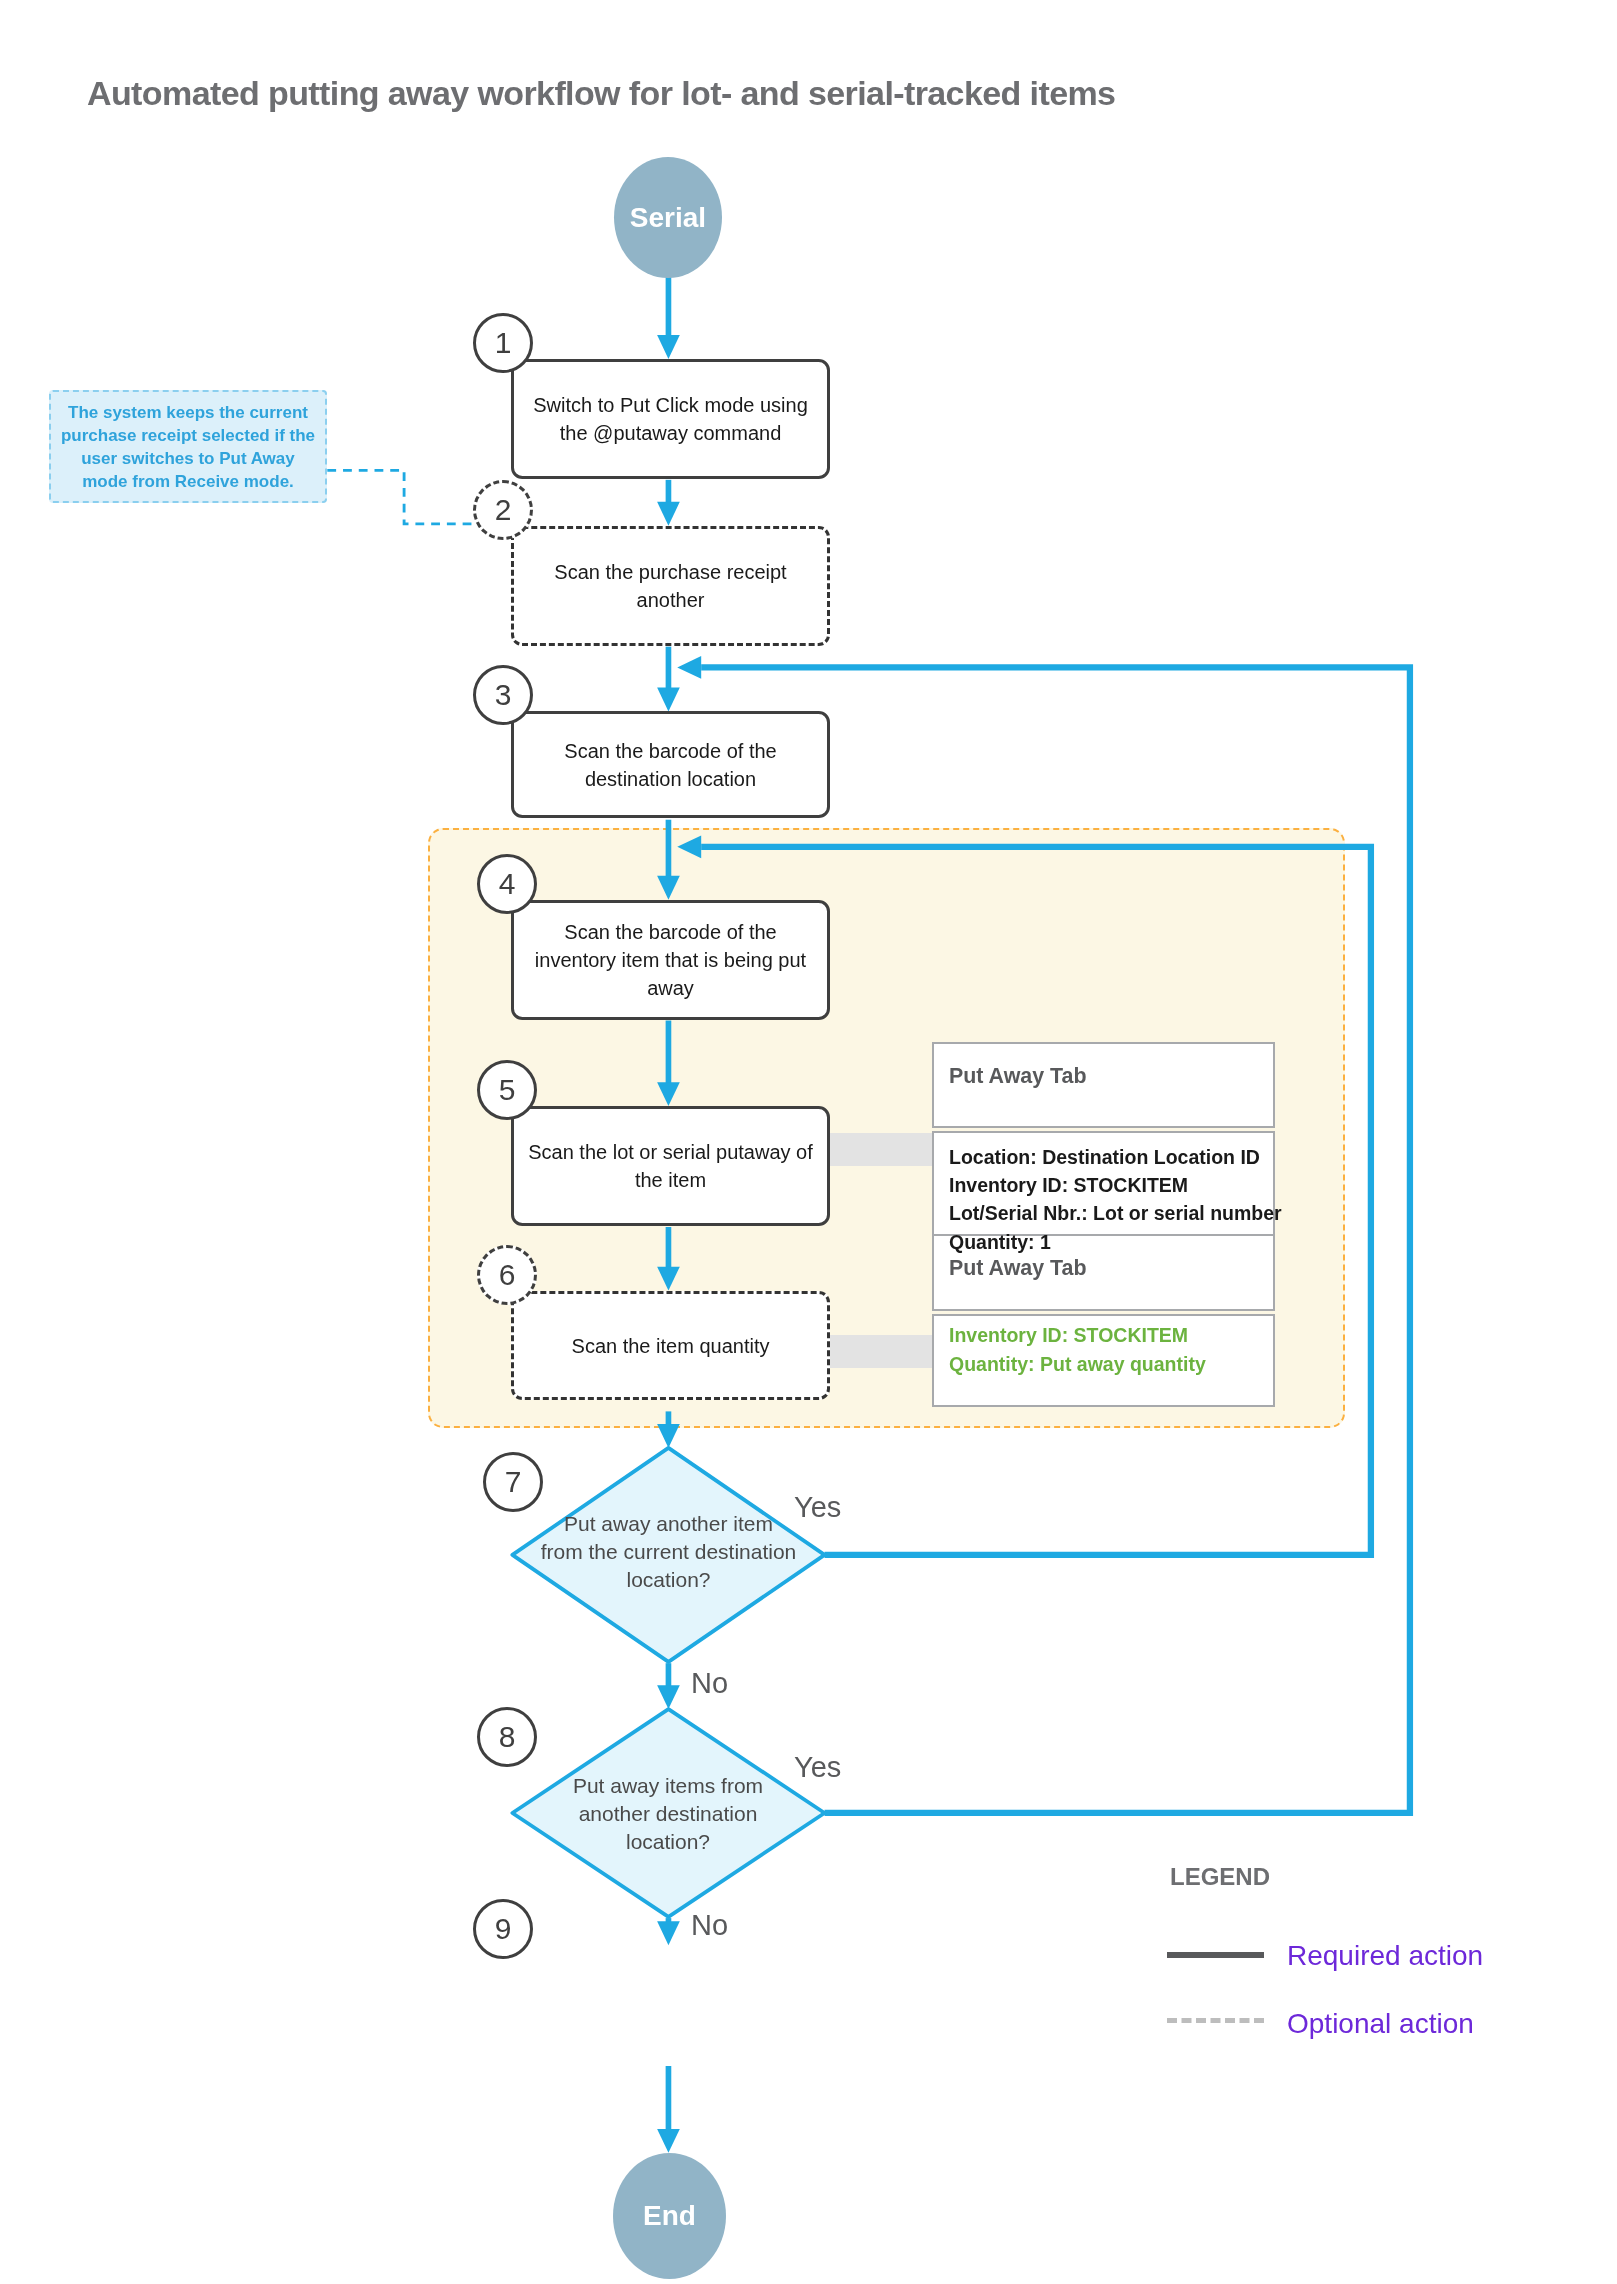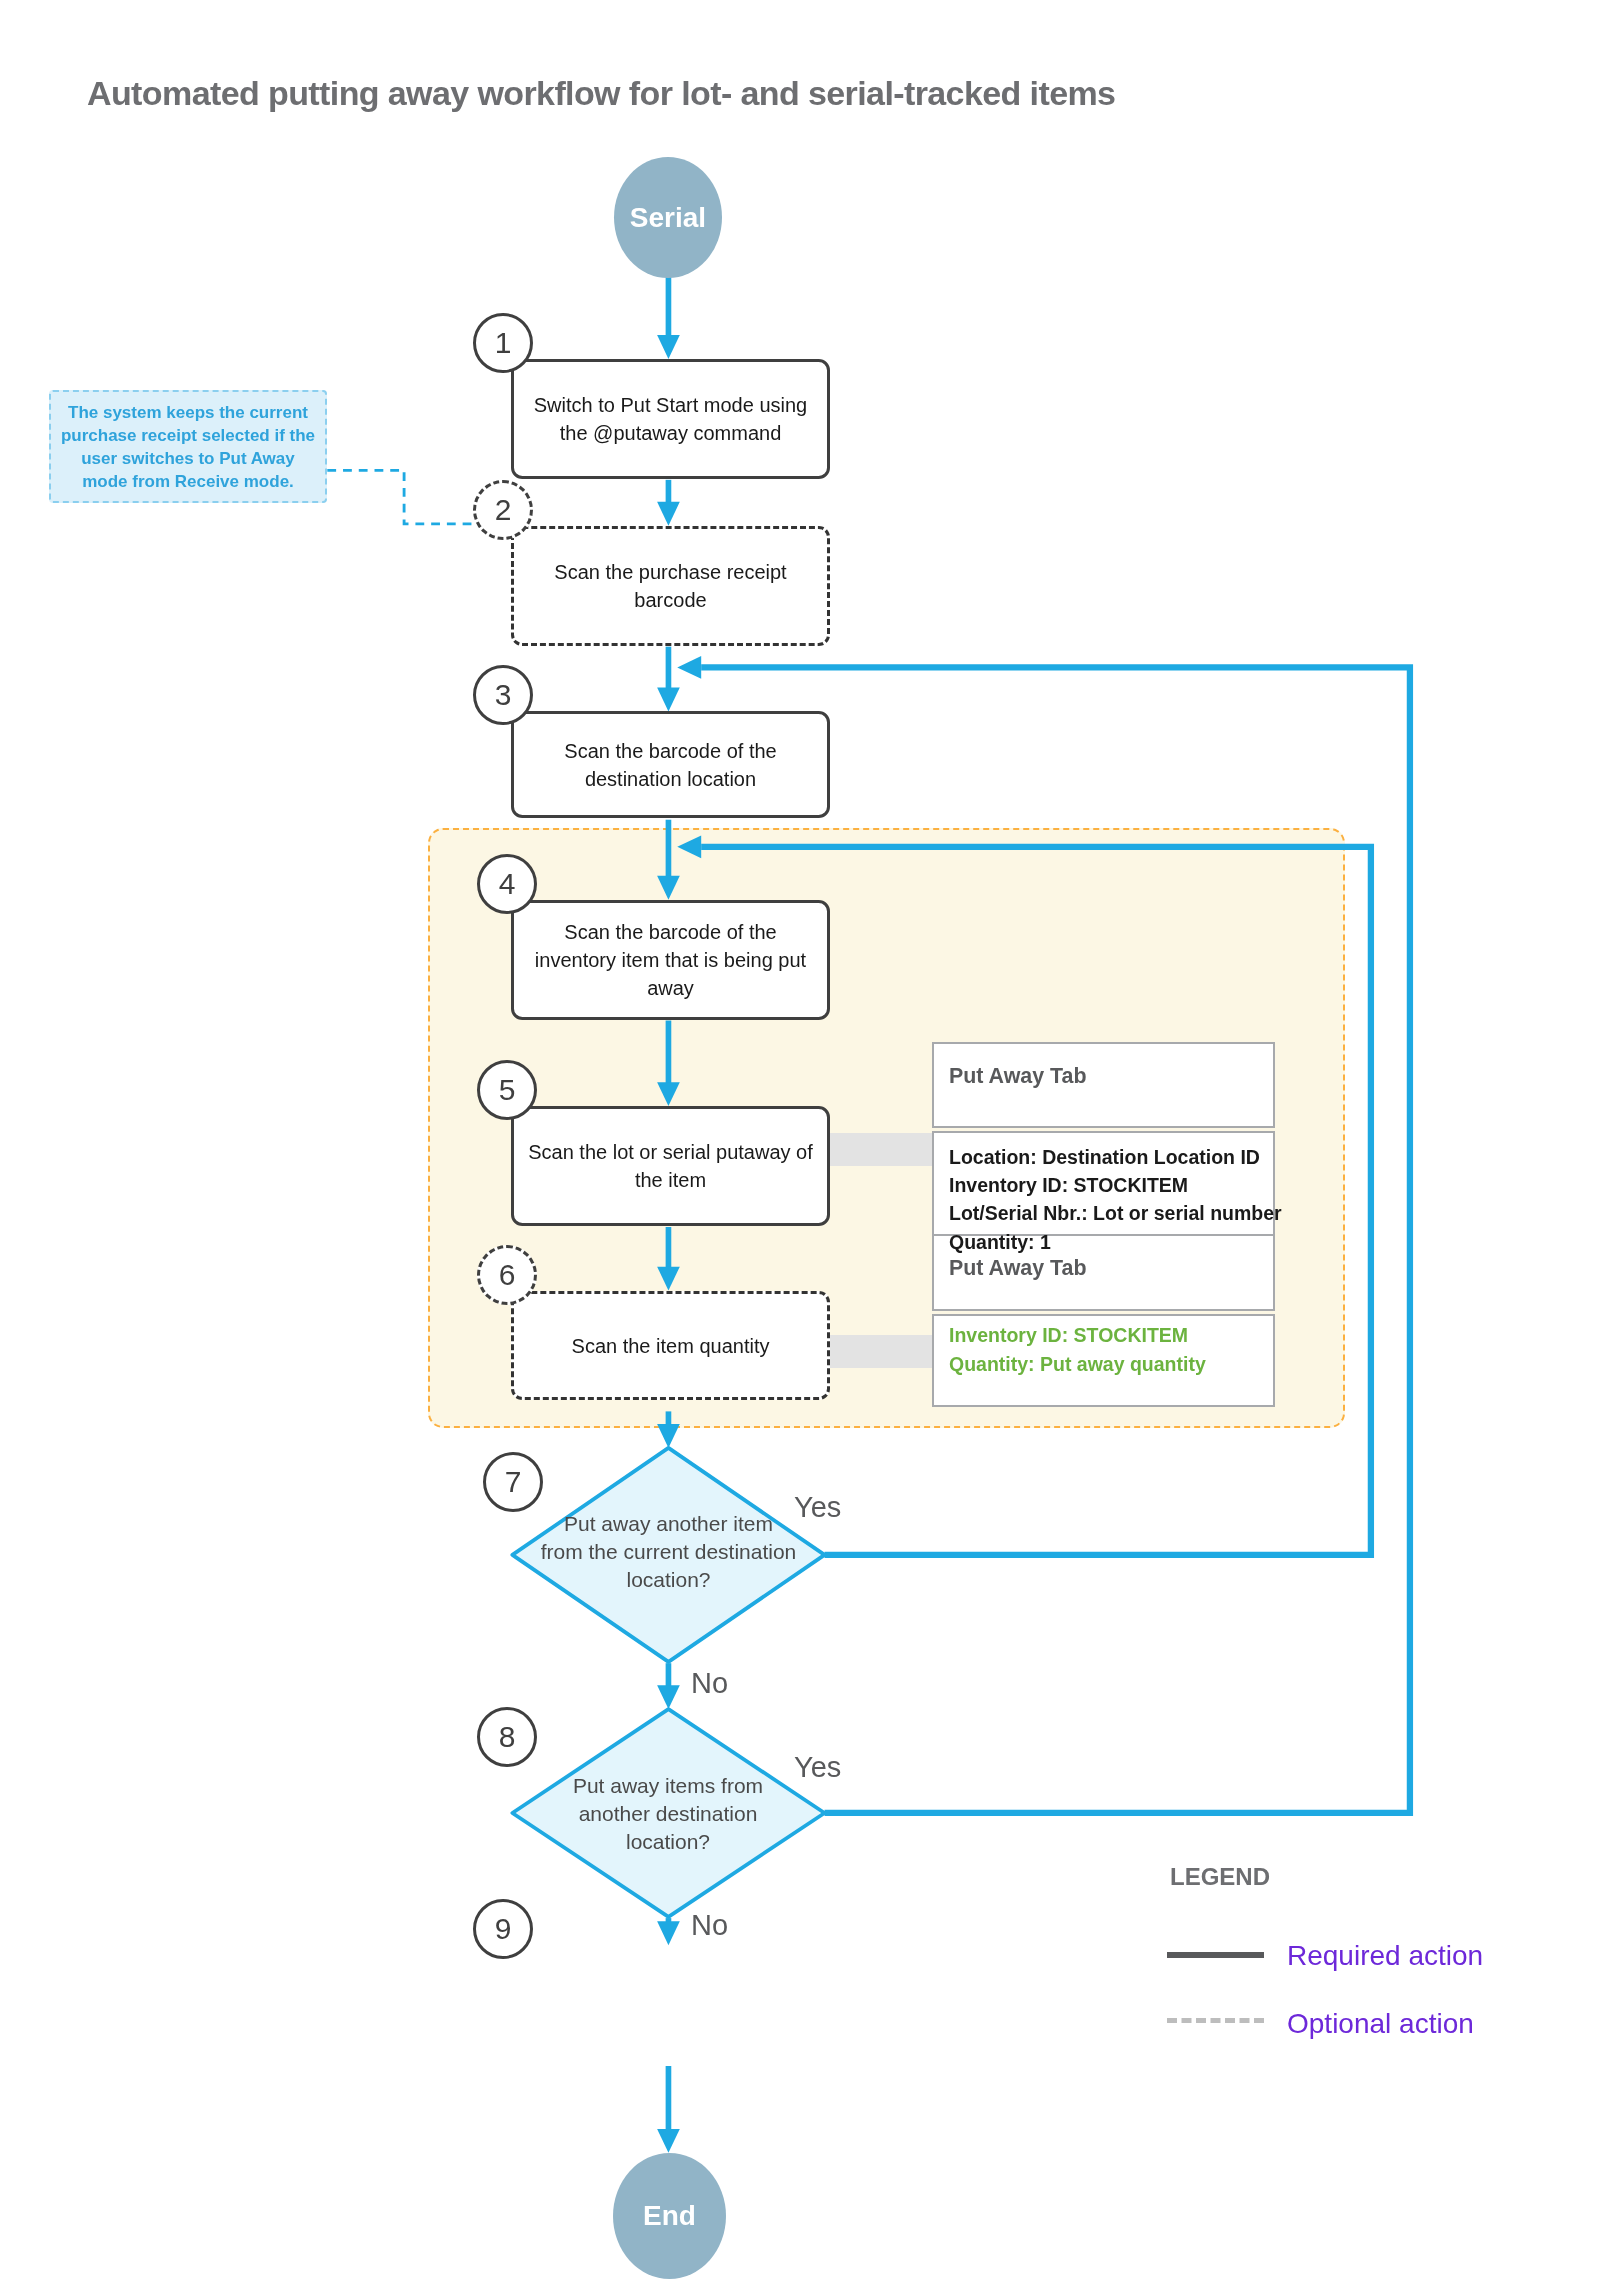--- a/index.html
+++ b/index.html
@@ -108,26 +108,26 @@
   </div>
 
   <div class="abs notebox">
     <div>The system keeps the current</div>
     <div>purchase receipt selected if the</div>
     <div>user switches to Put Away</div>
     <div>mode from Receive mode.</div>
   </div>
 
   <div class="abs stepbox" style="left:511px;top:359px;width:319px;height:120px;">
-    <div>Switch to Put Start mode using</div>
+    <div>Switch to Put Click mode using</div>
     <div>the @putaway command</div>
   </div>
   <div class="abs stepbox dashed" style="left:511px;top:526px;width:319px;height:120px;">
     <div>Scan the purchase receipt</div>
-    <div>barcode</div>
+    <div>another</div>
   </div>
   <div class="abs stepbox" style="left:511px;top:711px;width:319px;height:107px;">
     <div>Scan the barcode of the</div>
     <div>destination location</div>
   </div>
   <div class="abs stepbox" style="left:511px;top:900px;width:319px;height:120px;">
     <div>Scan the barcode of the</div>
     <div>inventory item that is being put</div>
     <div>away</div>
   </div>

